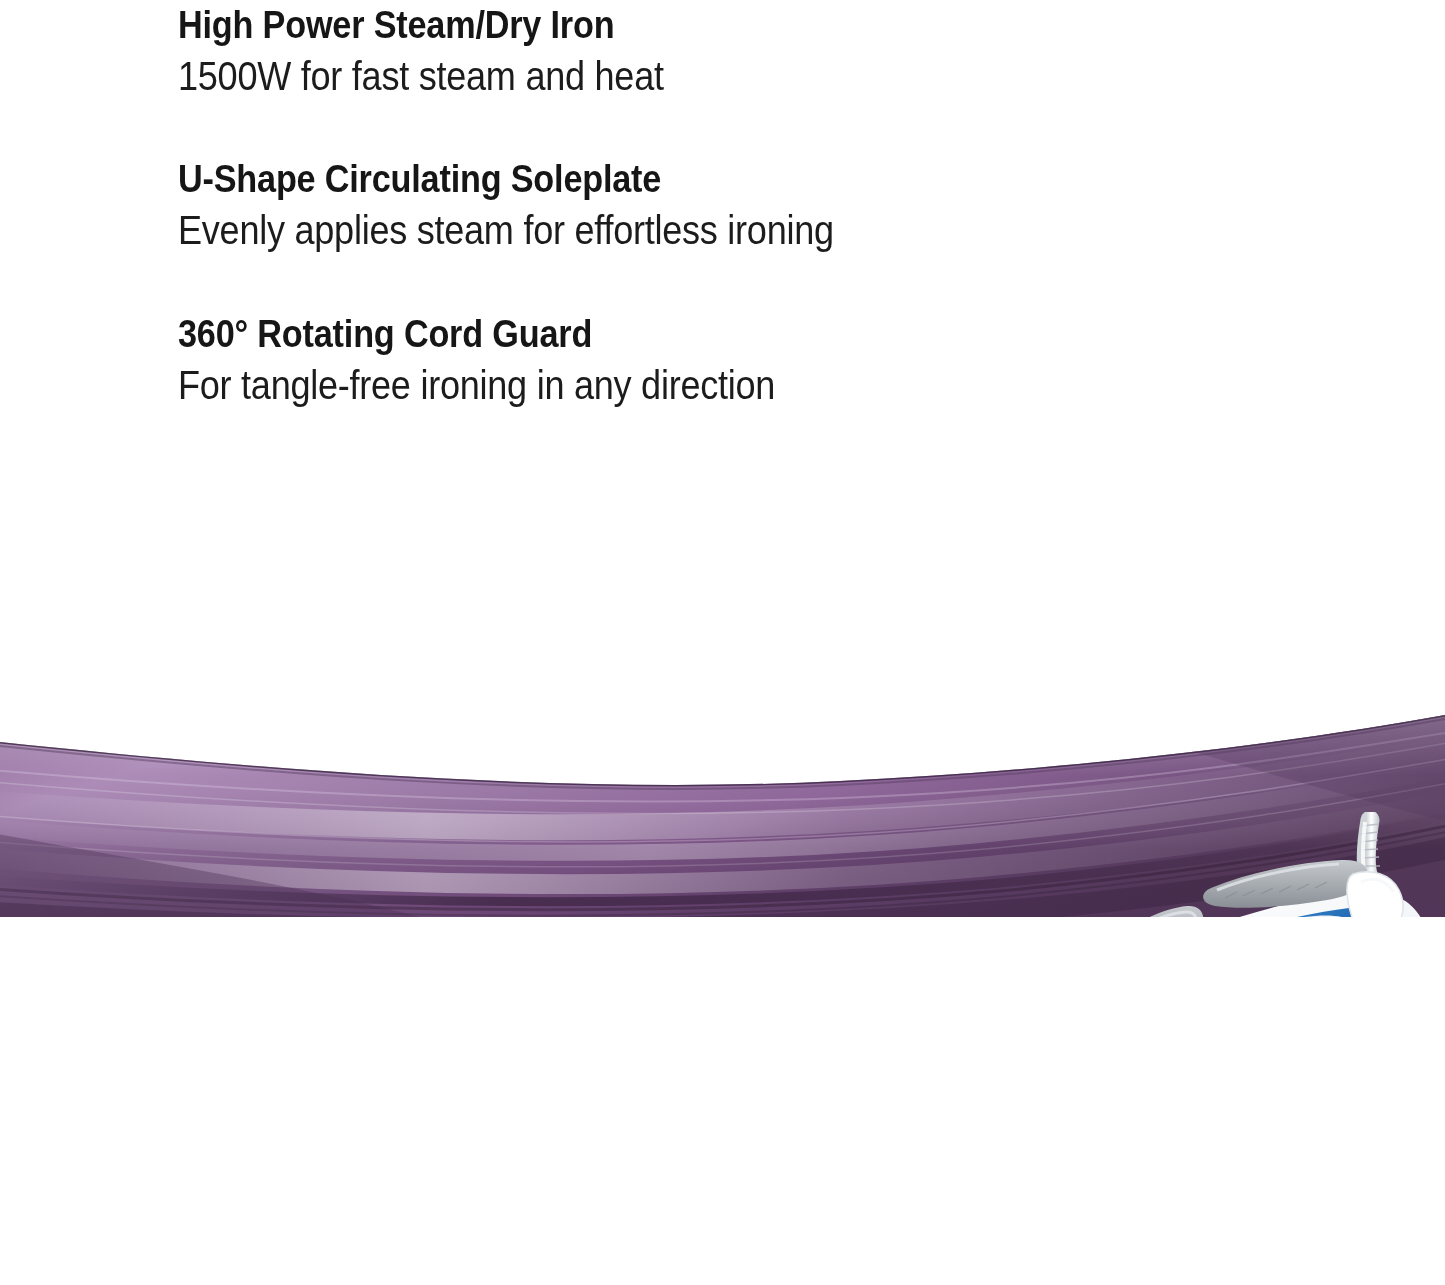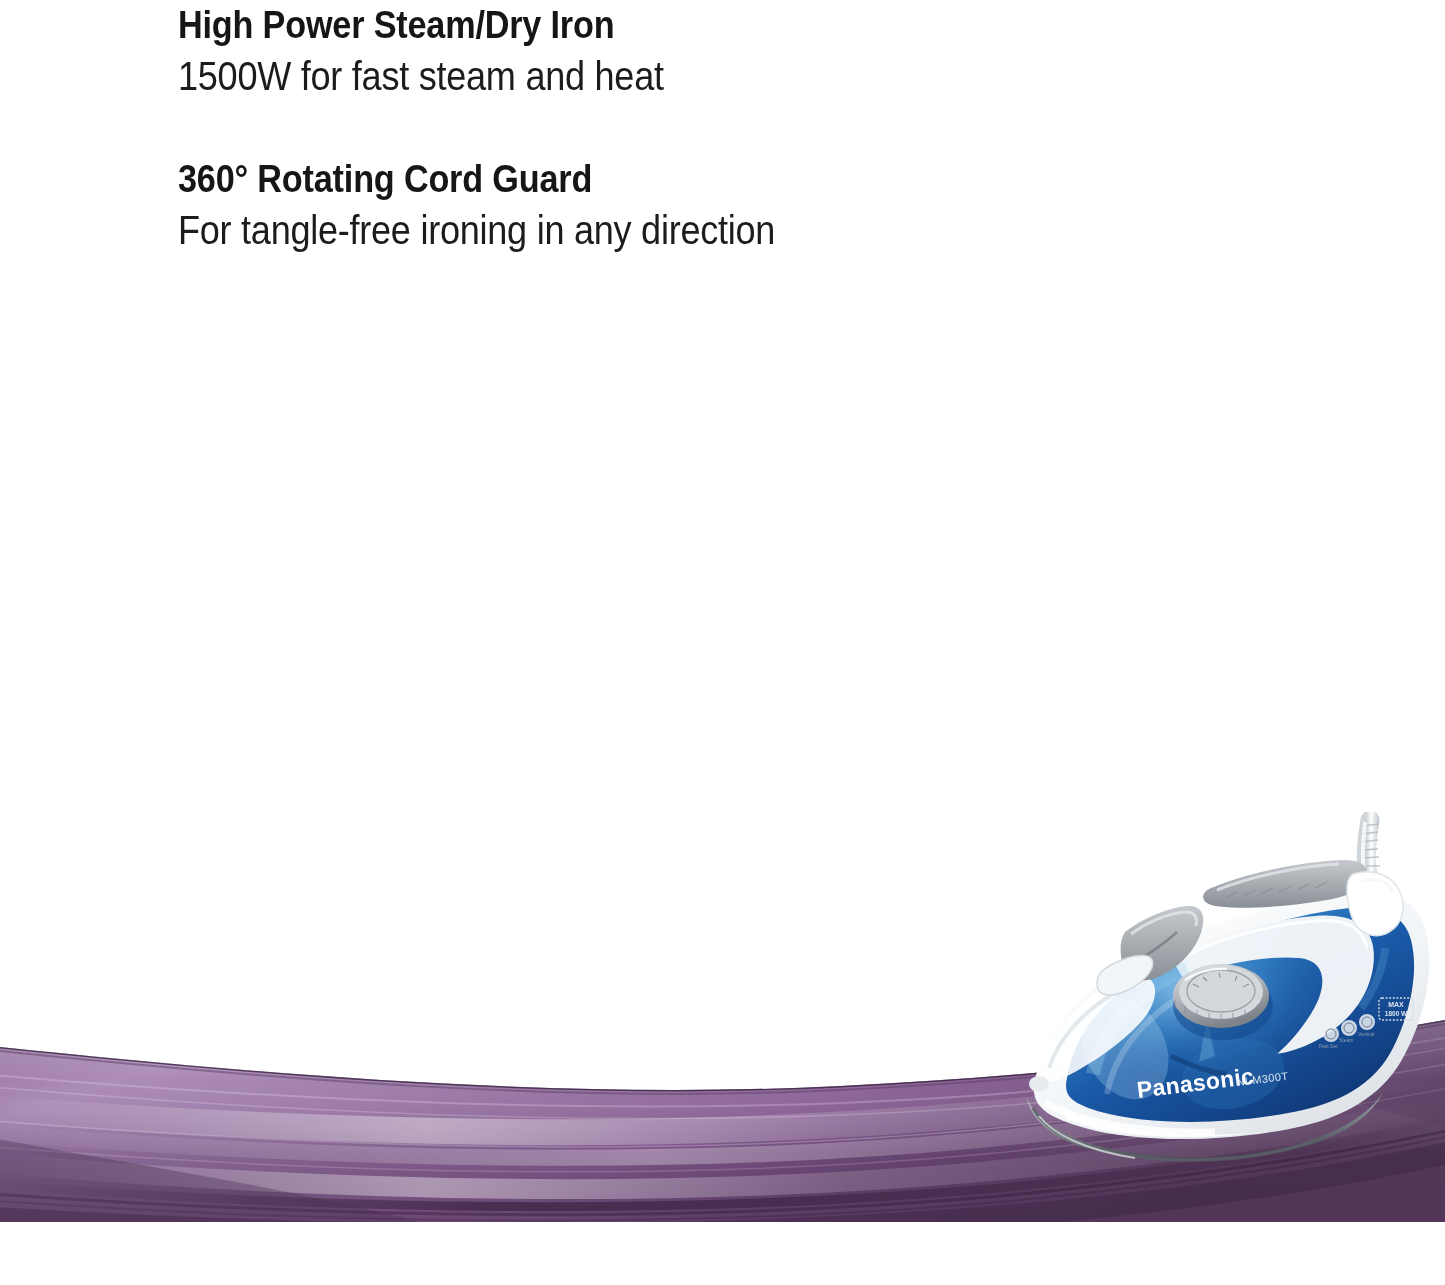--- a/index.html
+++ b/index.html
@@ -2,21 +2,21 @@
 <html><head>
 <meta charset="utf-8">
 <style>
   html,body{margin:0;padding:0;}
   body{
     width:1445px;height:1285px;
     background:#ffffff;
     font-family:"Liberation Sans","DejaVu Sans",sans-serif;
     overflow:hidden;position:relative;
   }
-  #stage{position:absolute;inset:0;width:1445px;height:1222px;overflow:hidden;}
+  #stage{position:absolute;inset:0;width:1445px;height:917px;overflow:hidden;}
 
   
   .features{position:absolute;left:178px;top:4px;width:1040px;z-index:5;}
   .feature{margin-bottom:58px;}
   .feature:last-child{margin-bottom:0;}
   .f-title{
     font-size:38px;line-height:1.13;font-weight:700;color:#161616;
     letter-spacing:-0.2px;transform:scaleX(0.90);transform-origin:left center;
     white-space:nowrap;margin:0 0 6px 0;
   }
@@ -107,20 +107,24 @@
   </div>
 
   <div class="features">
 
     <div class="feature">
       <p class="f-title">High Power Steam/Dry Iron</p>
       <p class="f-sub">1500W for fast steam and heat</p>
     </div>
 
 
+    <div class="feature">
+      <p class="f-title">U-Shape Circulating Soleplate</p>
+      <p class="f-sub">Evenly applies steam for effortless ironing</p>
+    </div>
 
 
     <div class="feature">
       <p class="f-title">360° Rotating Cord Guard</p>
       <p class="f-sub">For tangle-free ironing in any direction</p>
     </div>
 
   </div>
 
   <div class="iron">

